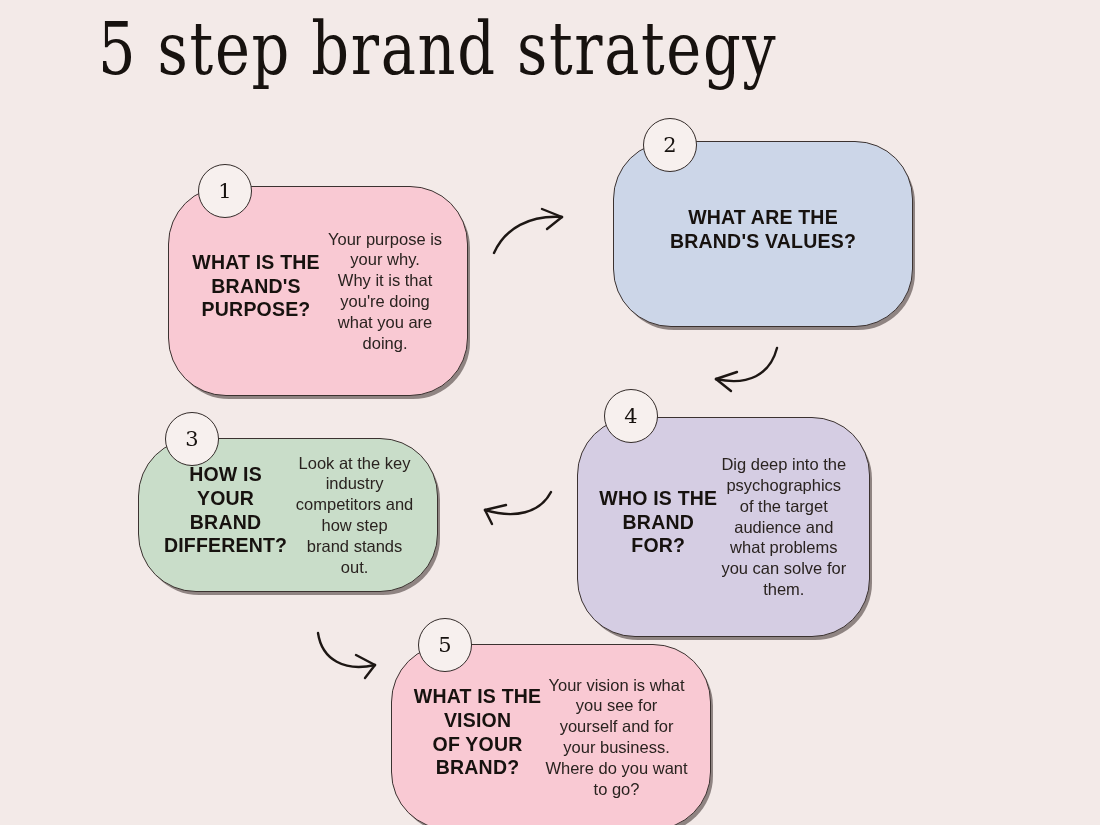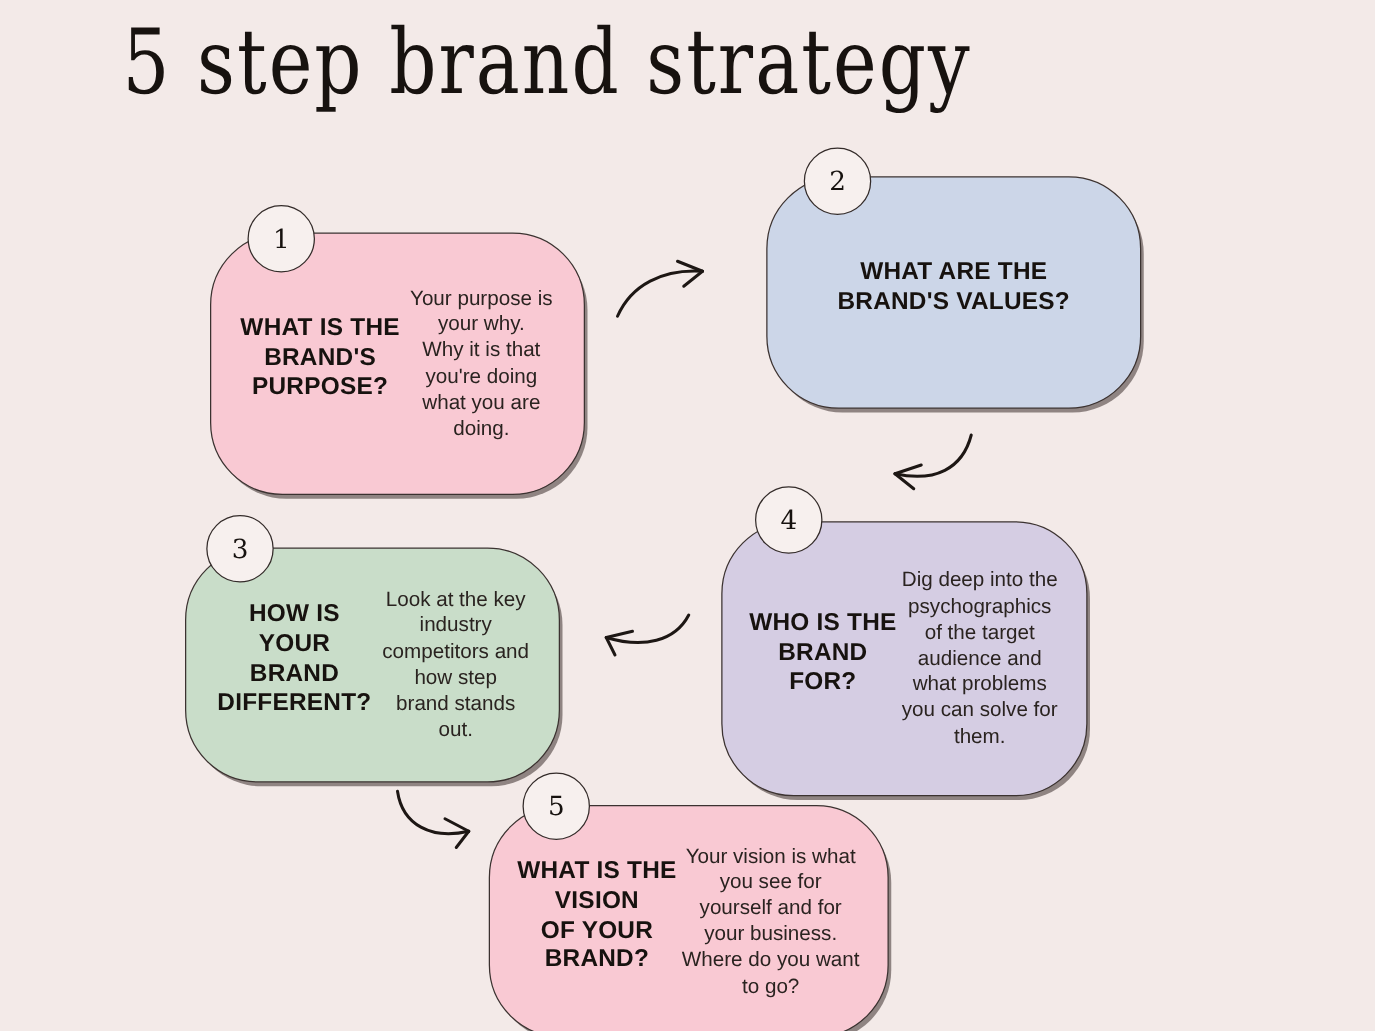--- a/index.html
+++ b/index.html
@@ -123,21 +123,21 @@
   </div>
 
   <div class="card" style="left:613px; top:141px; width:300px; height:186px; background:#ccd6e8;">
     <div class="card-heading">WHAT ARE THE
 BRAND'S VALUES?</div>
   </div>
   <div class="badge" style="left:643px; top:118px;">
     <span>2</span>
   </div>
 
-  <div class="card" style="left:148px; top:438px; width:300px; height:188px; background:#c9ddc9;">
+  <div class="card" style="left:138px; top:438px; width:300px; height:154px; background:#c9ddc9;">
     <div class="card-heading">HOW IS YOUR
 BRAND DIFFERENT?</div>
     <div class="card-body">Look at the key industry
 competitors and how step
 brand stands out.</div>
   </div>
   <div class="badge" style="left:165px; top:412px;">
     <span>3</span>
   </div>
 

